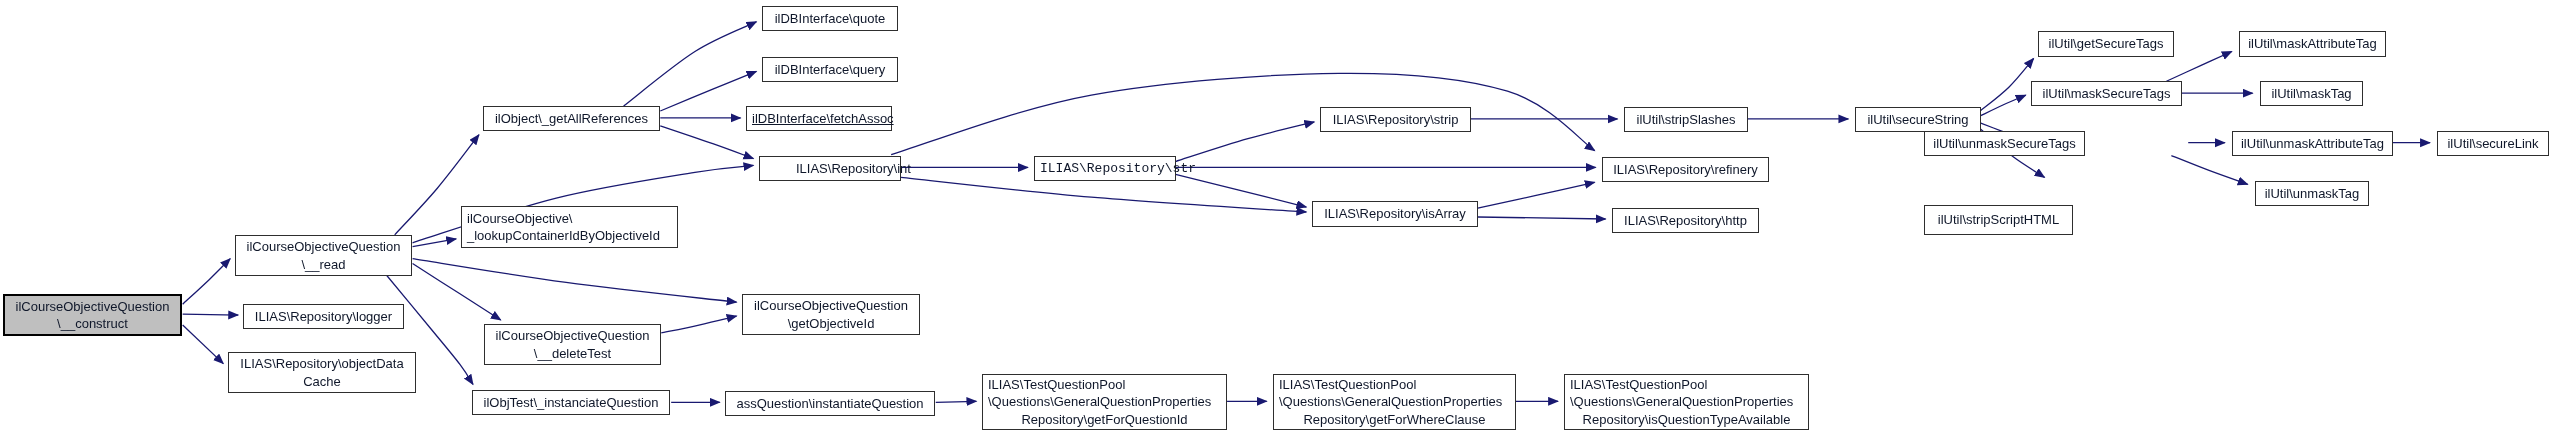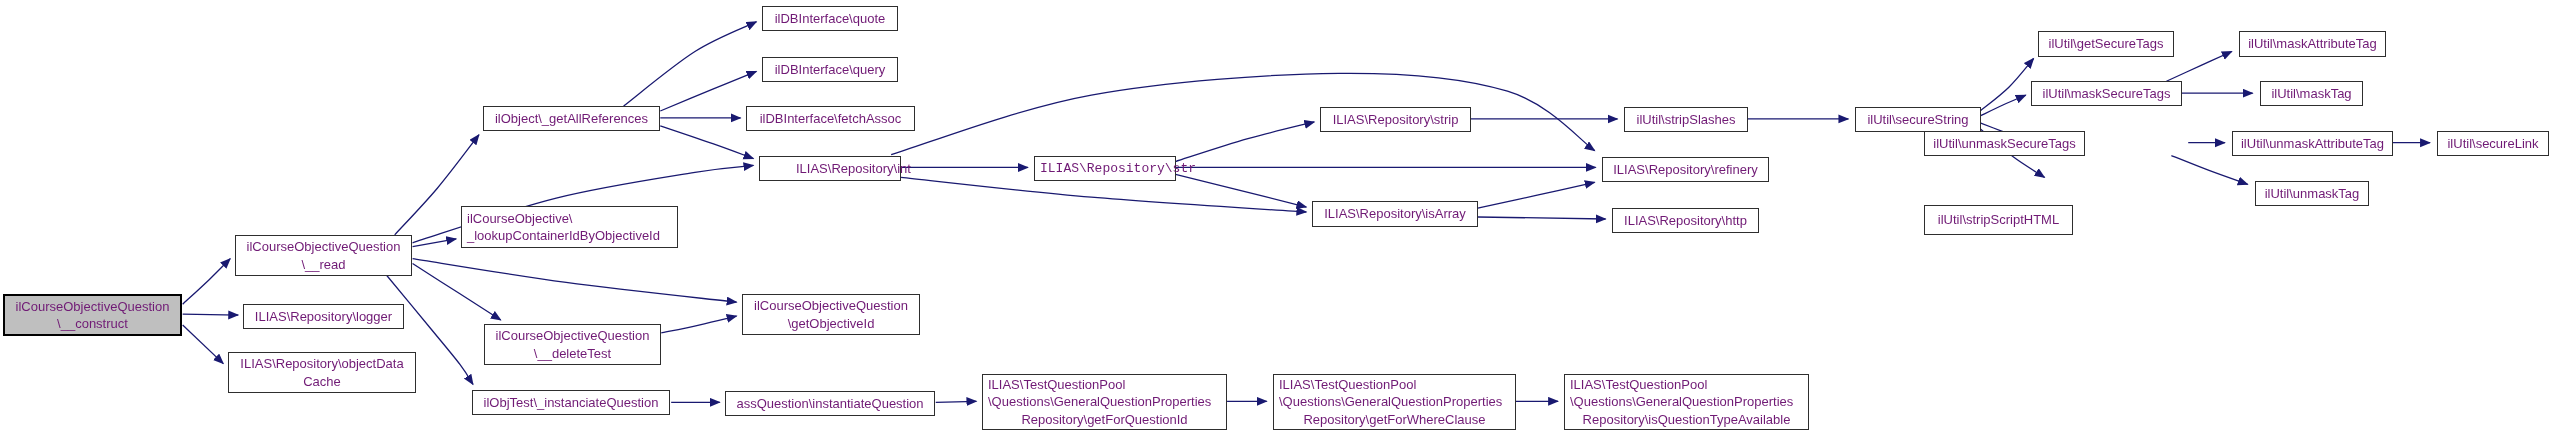--- a/index.html
+++ b/index.html
@@ -9,21 +9,21 @@
     background:#ffffff;
     font-family:"Liberation Sans", sans-serif;
     overflow:hidden;
   }
   svg.edge-layer{position:absolute;left:0;top:0;pointer-events:none;}
   .edge{stroke:#191970;stroke-width:1.3;fill:none;}
   .node{
     position:absolute;box-sizing:border-box;
     background:#ffffff;border:1.5px solid #2e2e2e;
     display:flex;flex-direction:column;justify-content:center;
-    padding:1px 5px;font-size:13px;line-height:1.32;color:#701a75;
+    padding:1px 5px;font-size:13px;line-height:1.32;color:#0f172a;
     cursor:pointer;
   }
   .node.highlight{background:#bfbfbf;border-color:#000000;border-width:2px;}
   .nline{white-space:nowrap;text-align:center;}
   .nline.left{text-align:left;}
 </style>
 </head>
 <body>
 
 <div class="canvas">
@@ -102,21 +102,21 @@
       </div>
       <div class="node" style="left: 472px; top: 390px; width: 198px; height: 25px;">
         <div class="nline">ilObjTest\_instanciateQuestion</div>
       </div>
       <div class="node" style="left: 762px; top: 6px; width: 136px; height: 25px;">
         <div class="nline">ilDBInterface\quote</div>
       </div>
       <div class="node" style="left: 762px; top: 57px; width: 136px; height: 25px;">
         <div class="nline">ilDBInterface\query</div>
       </div>
-      <div class="node" style="left: 746px; top: 106px; width: 169px; height: 25px;">
+      <div class="node" style="left: 746px; top: 106px; width: 146px; height: 25px; text-decoration: underline;">
         <div class="nline">ilDBInterface\fetchAssoc</div>
       </div>
       <div class="node" style="left: 759px; top: 156px; width: 142px; height: 25px; padding-left: 36px;">
         <div class="nline">ILIAS\Repository\int</div>
       </div>
       <div class="node" style="left: 742px; top: 294px; width: 178px; height: 41px;">
         <div class="nline">ilCourseObjectiveQuestion</div>
         <div class="nline">\getObjectiveId</div>
       </div>
       <div class="node" style="left: 725px; top: 391px; width: 210px; height: 25px;">

